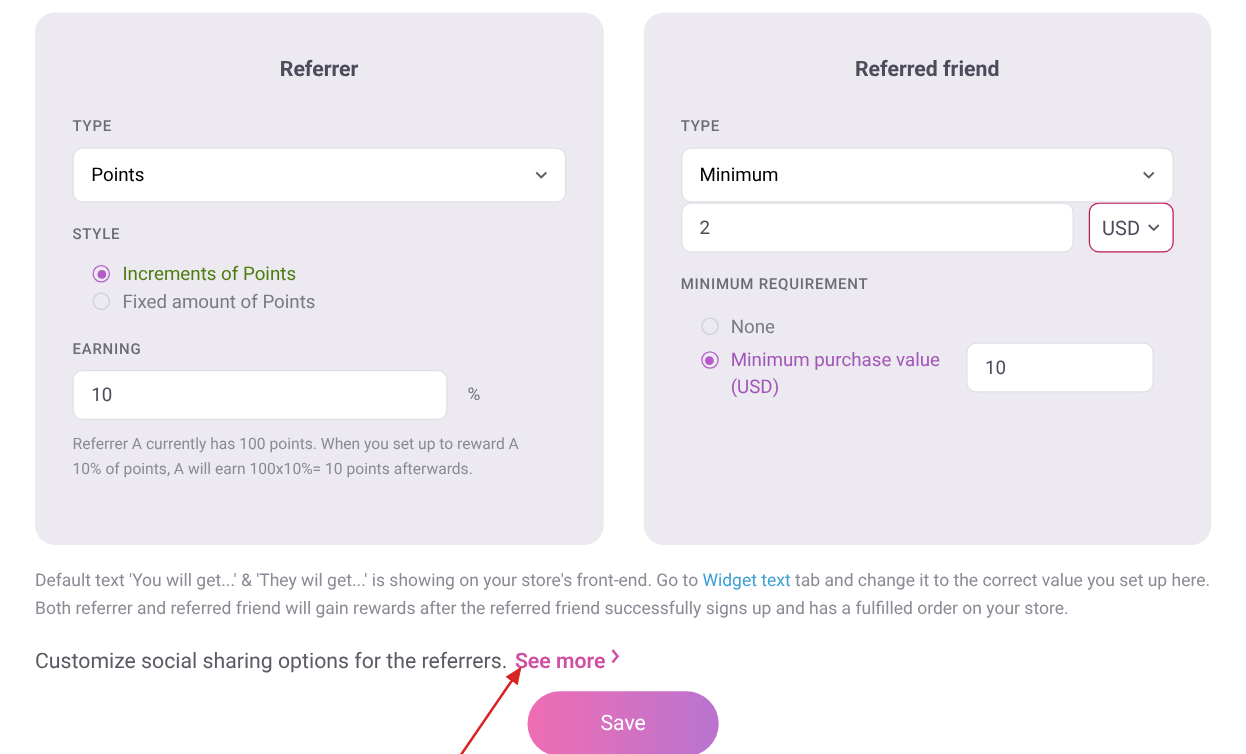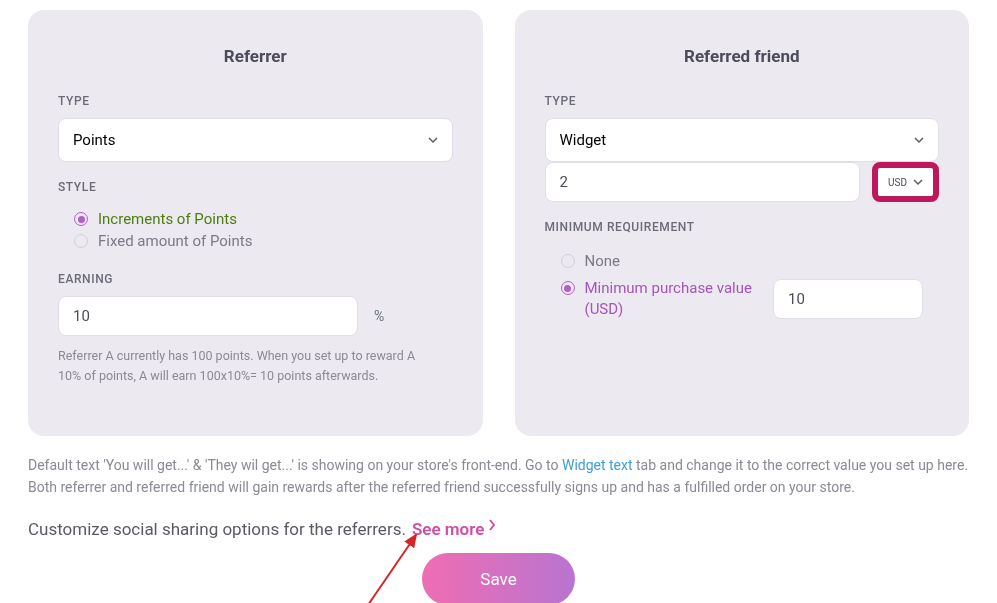--- a/index.html
+++ b/index.html
@@ -100,35 +100,35 @@
     font-size: 12.5px;
     color: #8a8a94;
     margin-top: 10px;
     line-height: 1.6;
     max-width: 92%;
   }
   .customize-row { display: flex; gap: 12px; }
   .customize-row .input { flex: 1; }
   .currency-sel {
     background: #ffffff;
-    border: 6px solid #be185d;
+    border: 1px solid #be185d;
     border-radius: 8px;
     padding: 0 10px;
     display: flex;
     align-items: center;
     gap: 6px;
     color: #4b4b5a;
-    font-size: 10px;
+    font-size: 16px;
     cursor: pointer;
   }
   .minreq { margin-top: 8px; }
   .minreq .radio-item { padding: 4px 0; }
   .minreq-row2 {
     display: flex;
-    align-items: center;
+    align-items: flex-start;
     gap: 14px;
   }
   .minreq-row2 .radio-item { flex: 1; align-items: flex-start; }
   .minreq-row2 .radio-item .radio { margin-top: 3px; }
   .minreq-label { color:#a356b9; line-height:1.4; }
   .minreq-input {
     width: 150px;
   }
   .notes {
     color: #8a8a94;
@@ -212,21 +212,21 @@
         <span>%</span>
       </div>
       <div class="helper">Referrer A currently has 100 points. When you set up to reward A 10% of points, A will earn 100x10%= 10 points afterwards.</div>
     </div>
 
     <div class="card">
       <h2>Referred friend</h2>
 
       <div class="label">TYPE</div>
       <div class="select">
-        <span>Widget</span>
+        <span>Minimum</span>
         <span class="chev">
           <svg viewBox="0 0 10 10">
               <path d="M1 3 L5 7 L9 3" fill="none" stroke="#5c5c66" stroke-width="1.5"></path>
             </svg>
         </span>
       </div>
 
       <div class="customize-row">
         <input class="input" value="2" style="">
         <div class="currency-sel">

